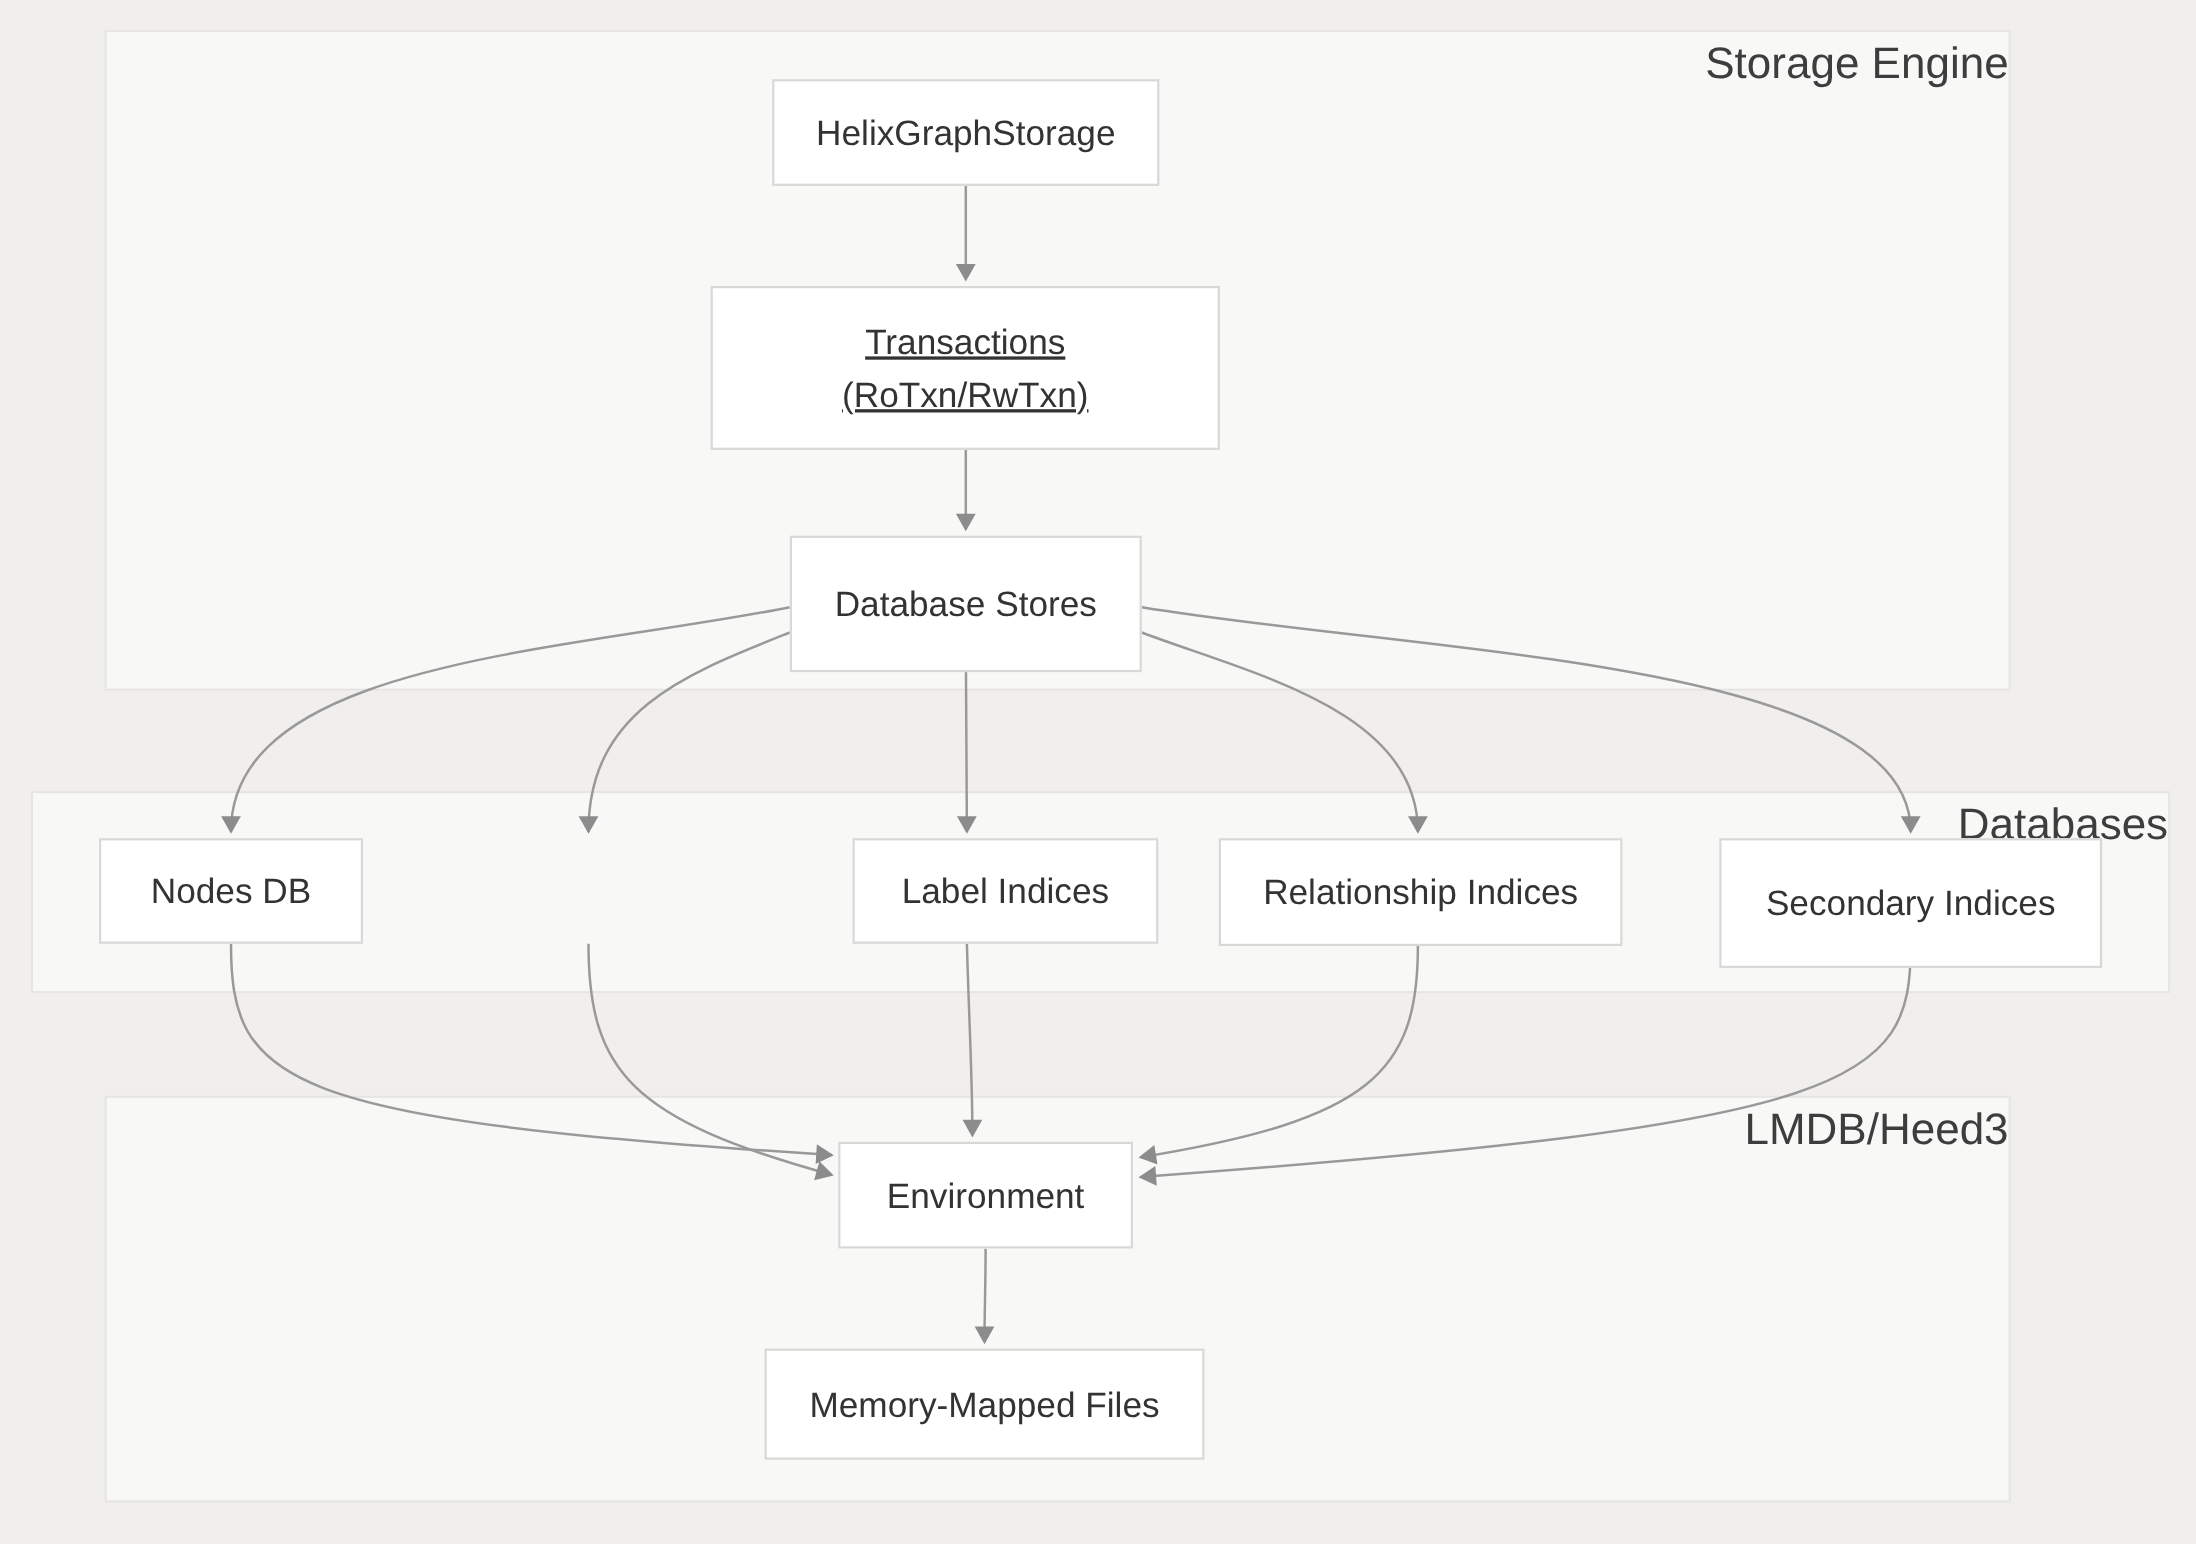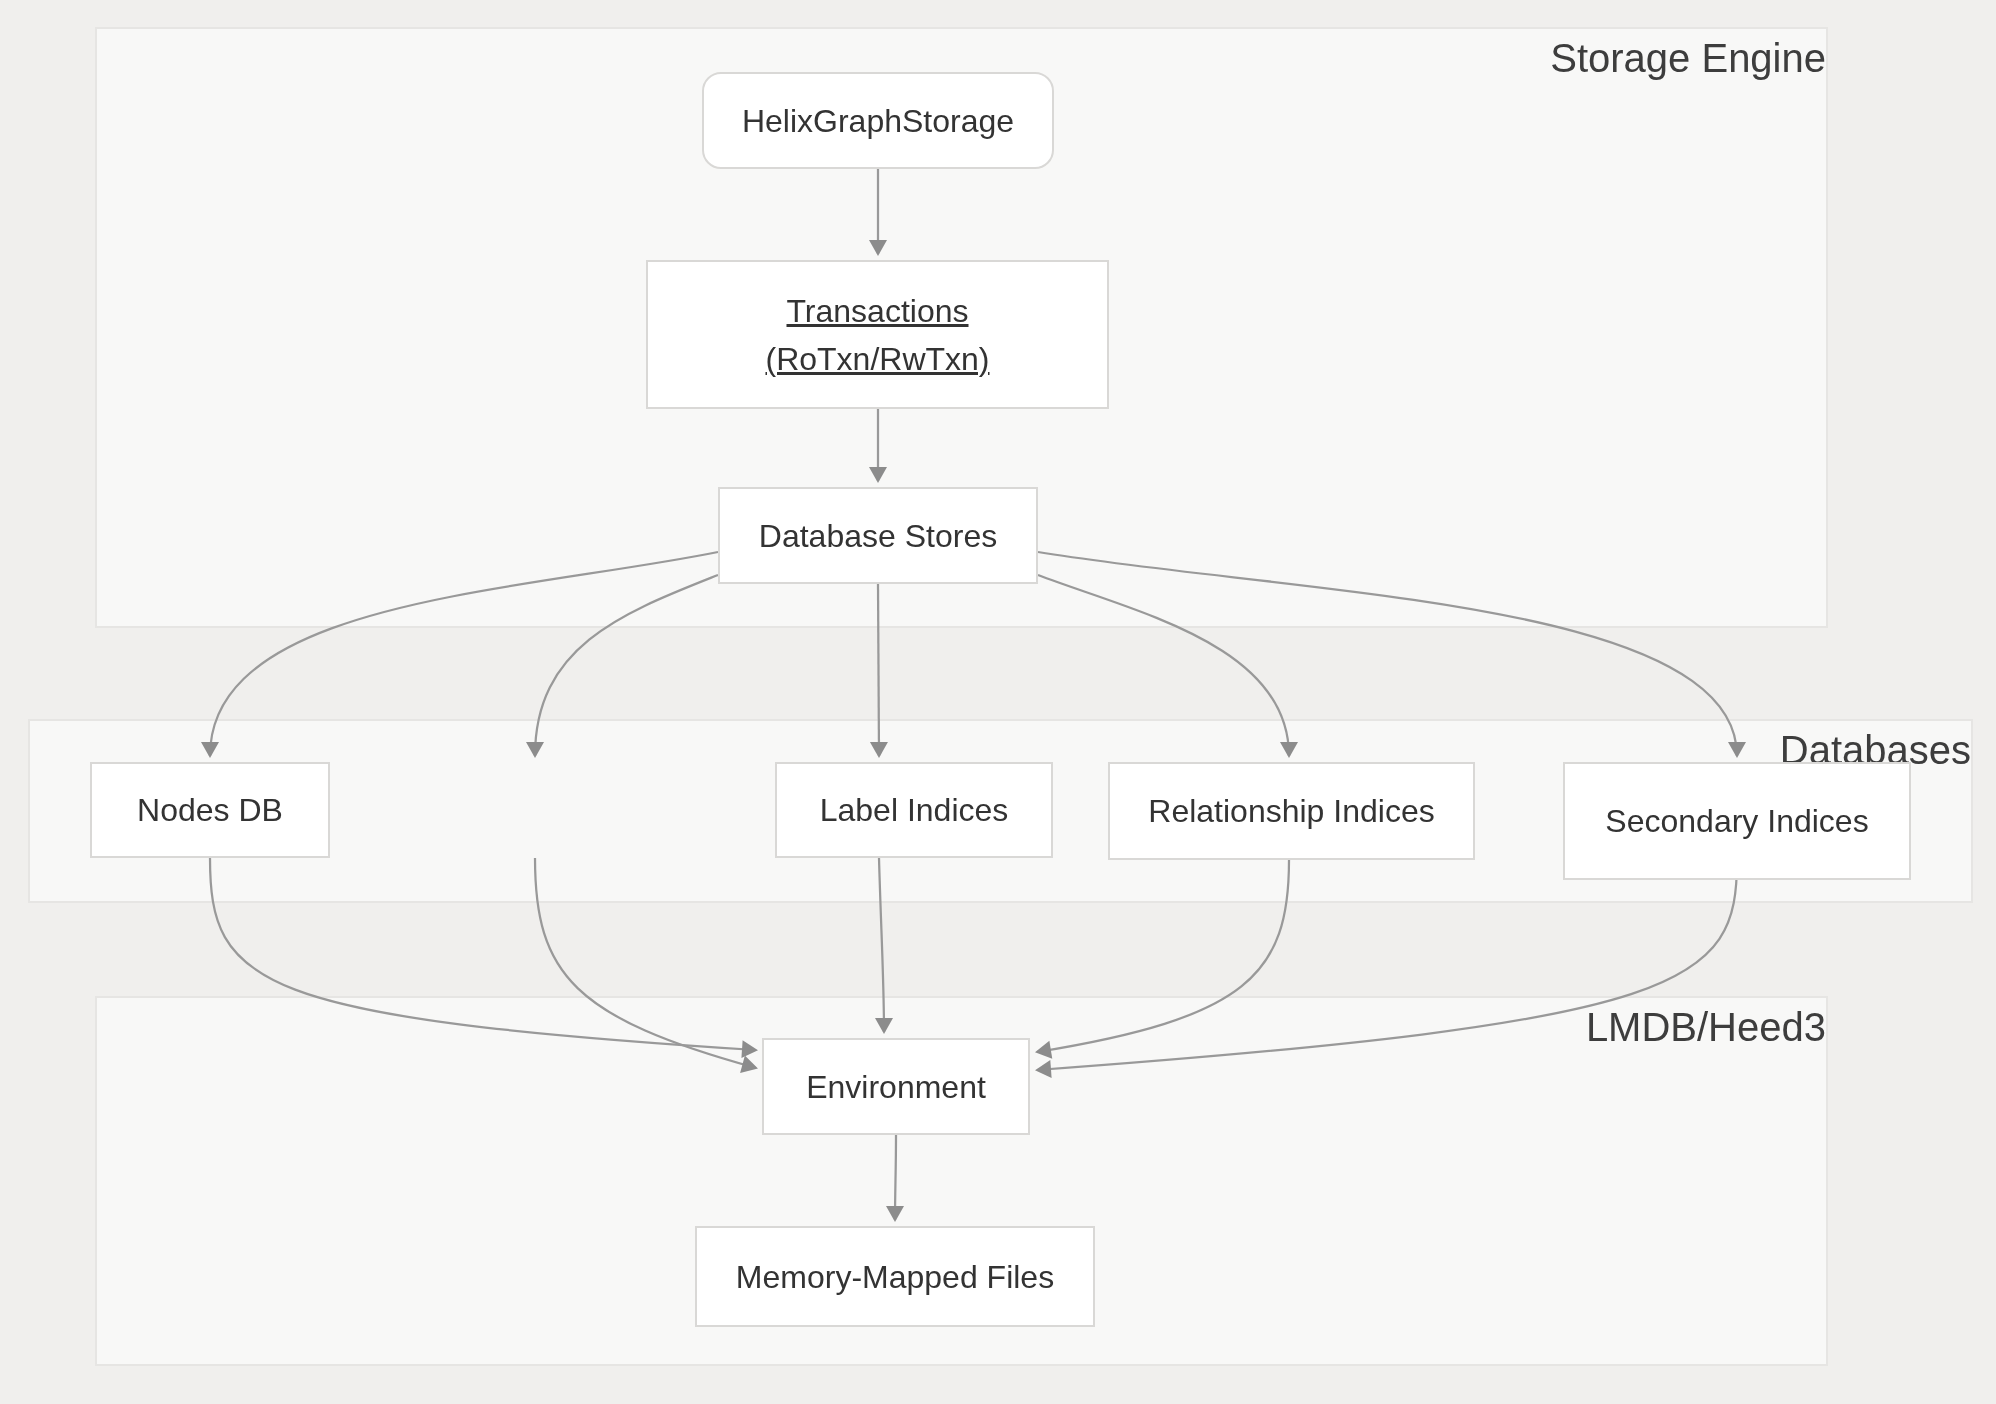--- a/index.html
+++ b/index.html
@@ -87,30 +87,30 @@
 
     <path class="edge" d="M210 858 C210 985 255 1018 756 1050" marker-end="url(#arrow)"></path>
     <path class="edge" d="M535 858 C535 975 575 1018 756 1068" marker-end="url(#arrow)"></path>
     <path class="edge" d="M879 858 C881 930 884 980 884 1032" marker-end="url(#arrow)"></path>
     <path class="edge" d="M1289 860 C1289 975 1246 1018 1037 1052" marker-end="url(#arrow)"></path>
     <path class="edge" d="M1737 860 C1737 985 1690 1022 1037 1070" marker-end="url(#arrow)"></path>
 
     <path class="edge" d="M896 1135 C896 1170 895 1192 895 1220" marker-end="url(#arrow)"></path>
   </svg>
 
-  <div class="node" style="left:702px; top:72px; width:352px; height:97px;border-radius:19px;">
+  <div class="node" style="left:702px; top:72px; width:352px; height:97px;">
     <span>HelixGraphStorage</span>
   </div>
 
   <div class="node" style="left:646px; top:260px; width:463px; height:149px;text-decoration:underline;">
     <span>Transactions</span>
     <span>(RoTxn/RwTxn)</span>
   </div>
 
-  <div class="node" style="left:718px; top:487px; width:320px; height:97px;">
+  <div class="node" style="left:718px; top:487px; width:320px; height:124px;">
     <span>Database Stores</span>
   </div>
 
   <div class="node" style="left:90px; top:762px; width:240px; height:96px;">
     <span>Nodes DB</span>
   </div>
 
 
   <div class="node" style="left:740px; top:762px; width:278px; height:96px;margin-left:35px;">
     <span>Label Indices</span>

